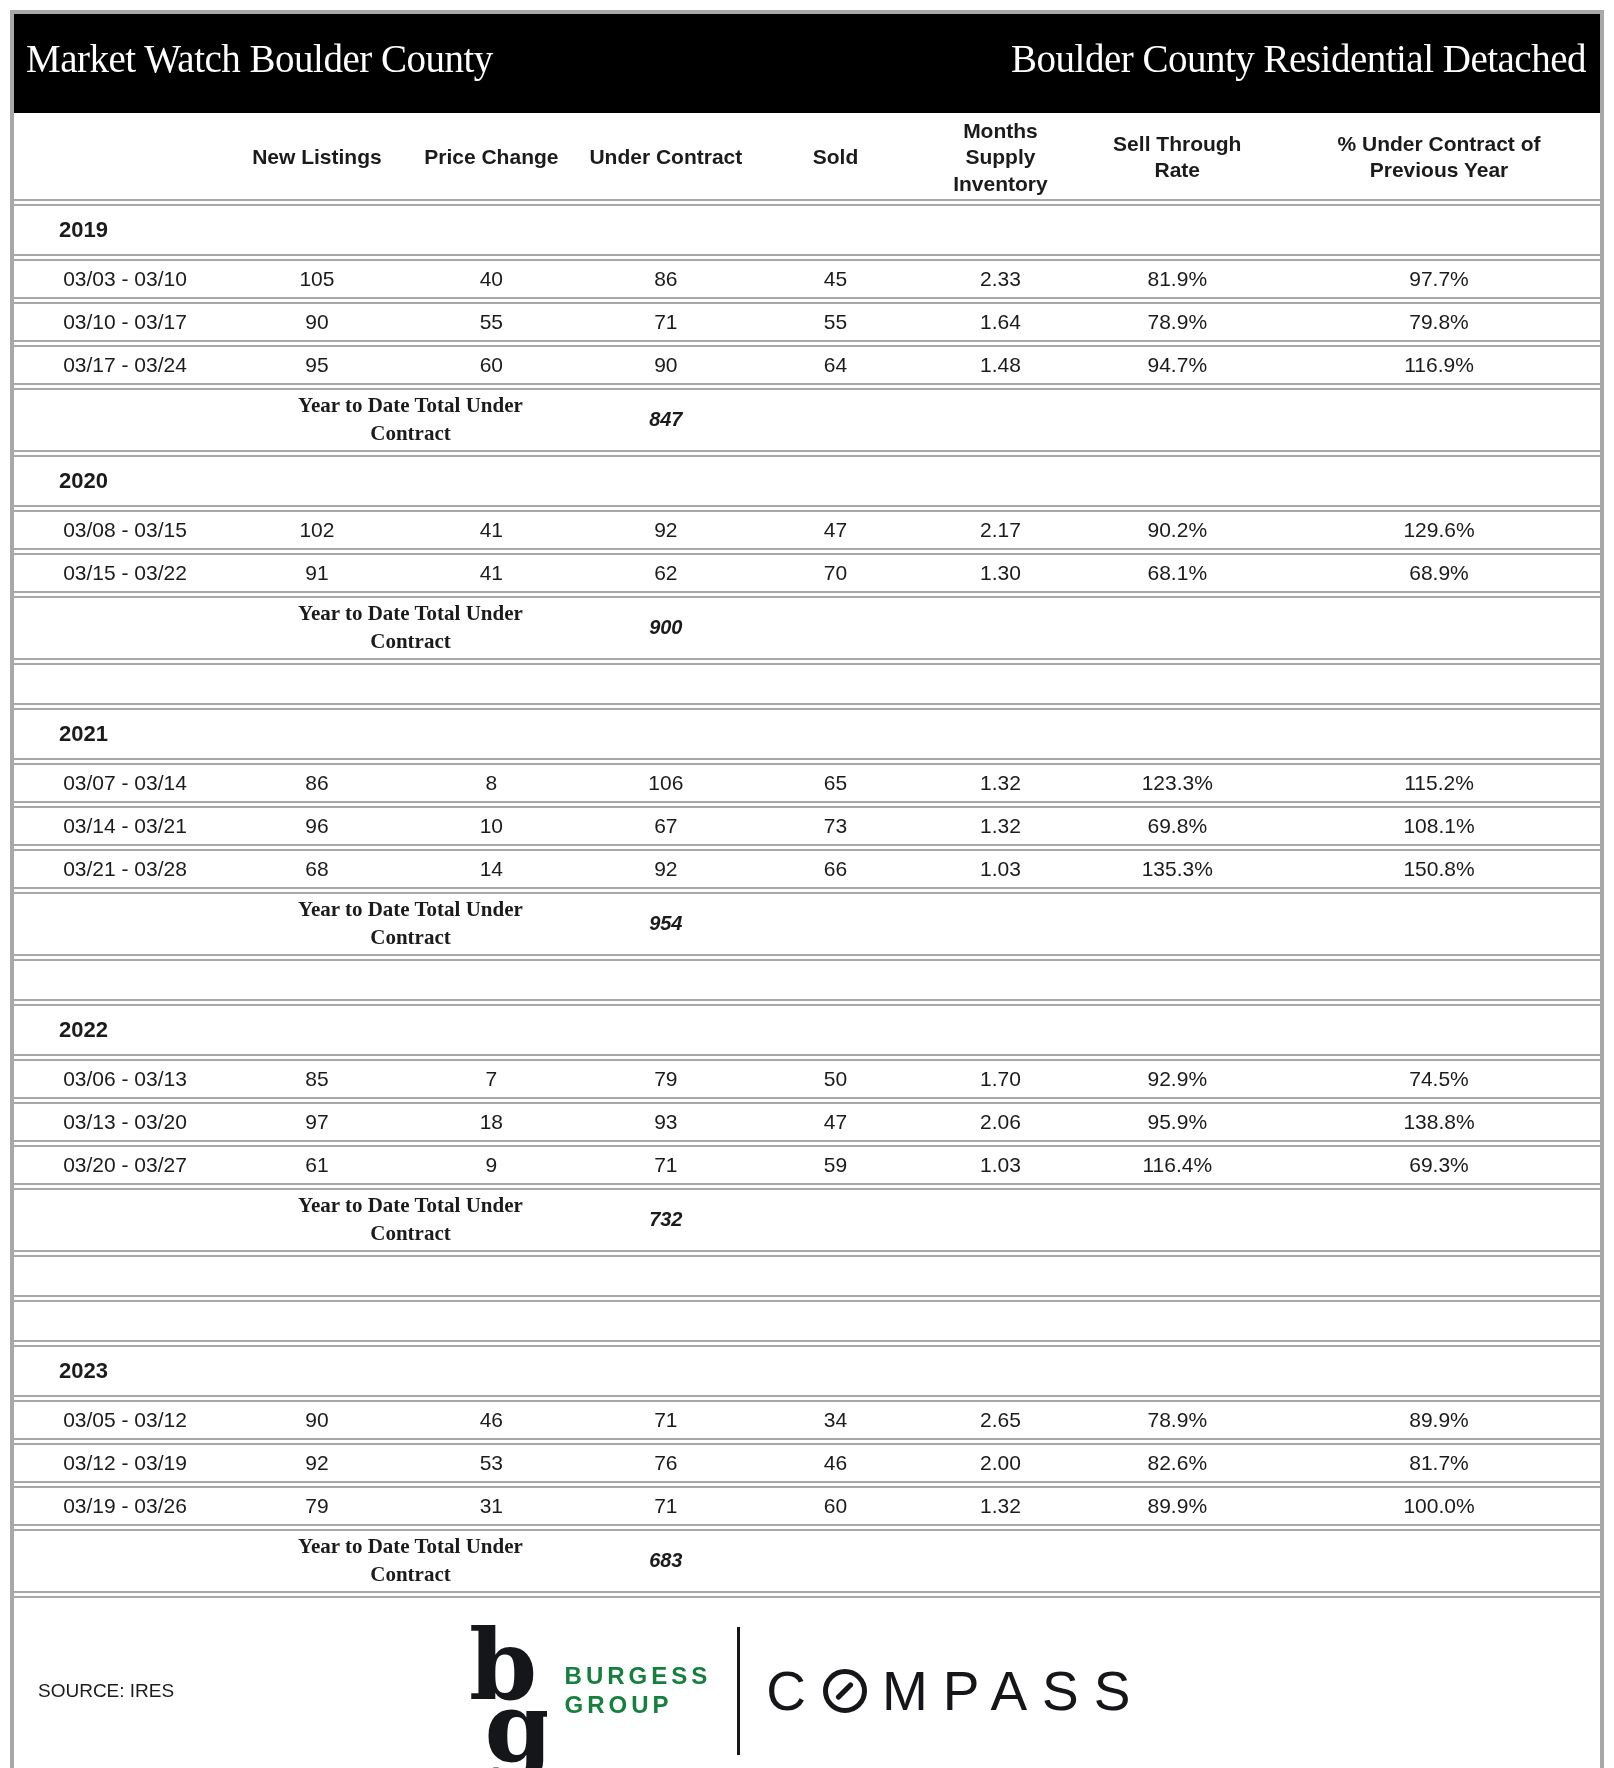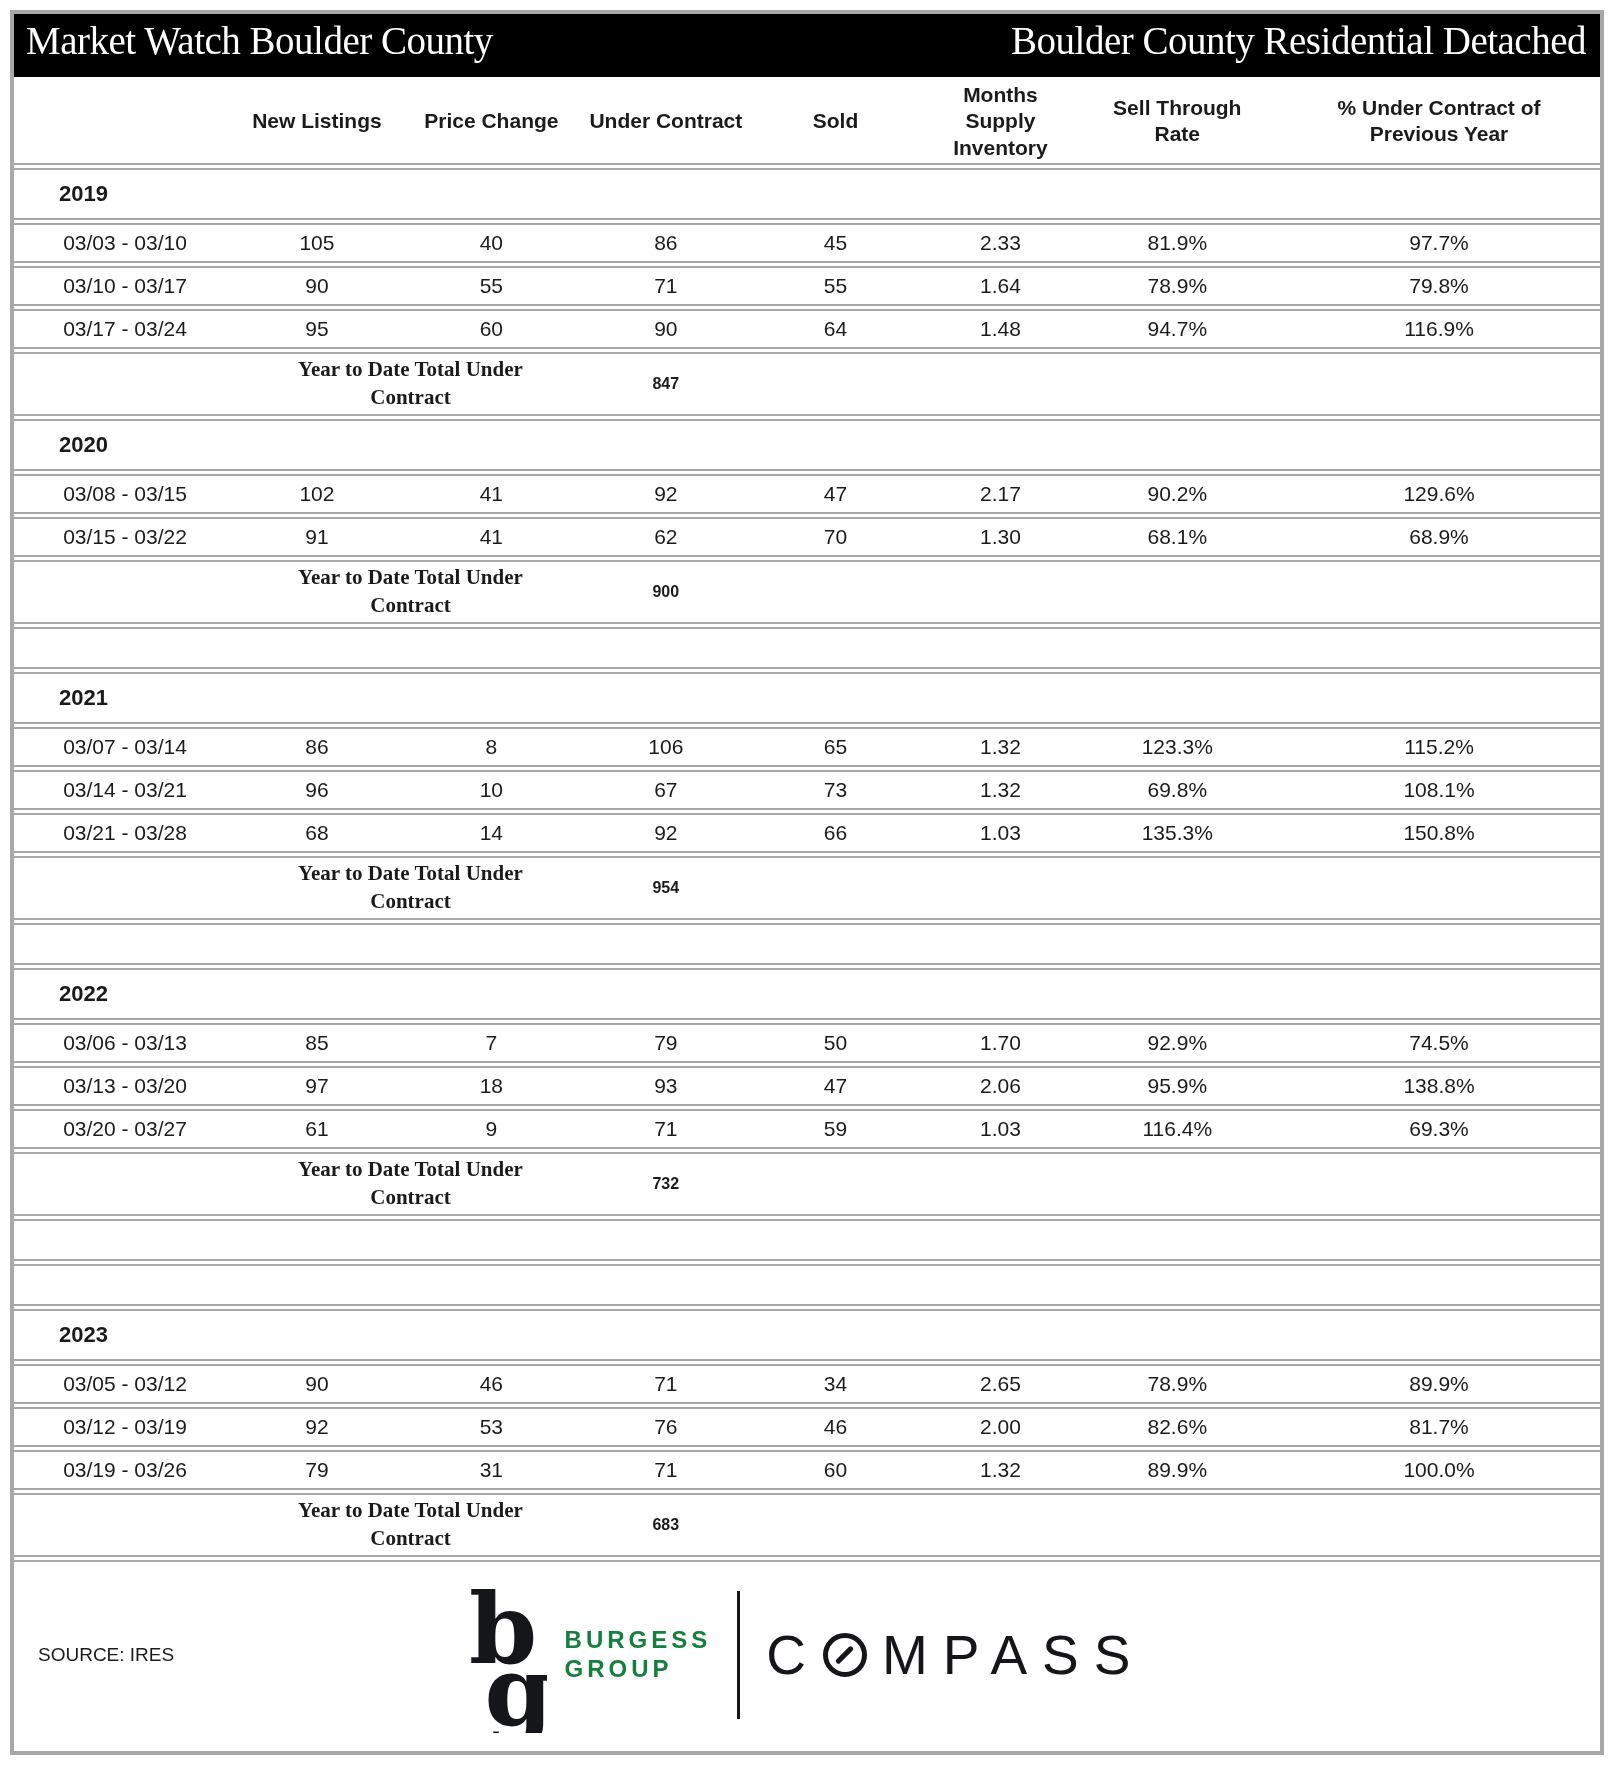--- a/index.html
+++ b/index.html
@@ -8,21 +8,21 @@
     width: 1614px;
     font-family: "Liberation Sans", sans-serif;
     color: #1b1b1b;
   }
   .page { padding: 10px; width: 1614px; }
   .frame { border: 4px solid #a8a8a8; background: #ffffff; }
 
   .title-bar {
     background: #000000;
     color: #ffffff;
-    height: 63px;
+    height: 99px;
     display: flex;
     align-items: center;
     justify-content: space-between;
     padding: 0 14px 11px 12px;
     font-family: "Liberation Serif", serif;
     font-size: 39px;
     letter-spacing: -0.5px;
     white-space: nowrap;
   }
 
@@ -55,21 +55,21 @@
   tr.year-row td {
     height: 52px;
     text-align: left;
     padding-left: 45px;
     font-weight: bold;
     font-size: 22px;
   }
   tr.data-row td { height: 40px; }
   tr.ytd-row td { height: 64px; font-weight: bold; }
   tr.ytd-row .ytd-label-cell span { display: inline-block; max-width: 252px; line-height: 1.3; font-family: Liberation Serif, serif; }
-  tr.ytd-row .ytd-value-cell { font-size: 16px; }
+  tr.ytd-row .ytd-value-cell { font-size: 20px; font-style: italic; }
   tr.spacer-row td { height: 42px; }
 
   tr.footer-row td {
     height: 188px;
     border-bottom: none;
     position: relative;
     padding: 0;
   }
   .source-label {
     position: absolute;

